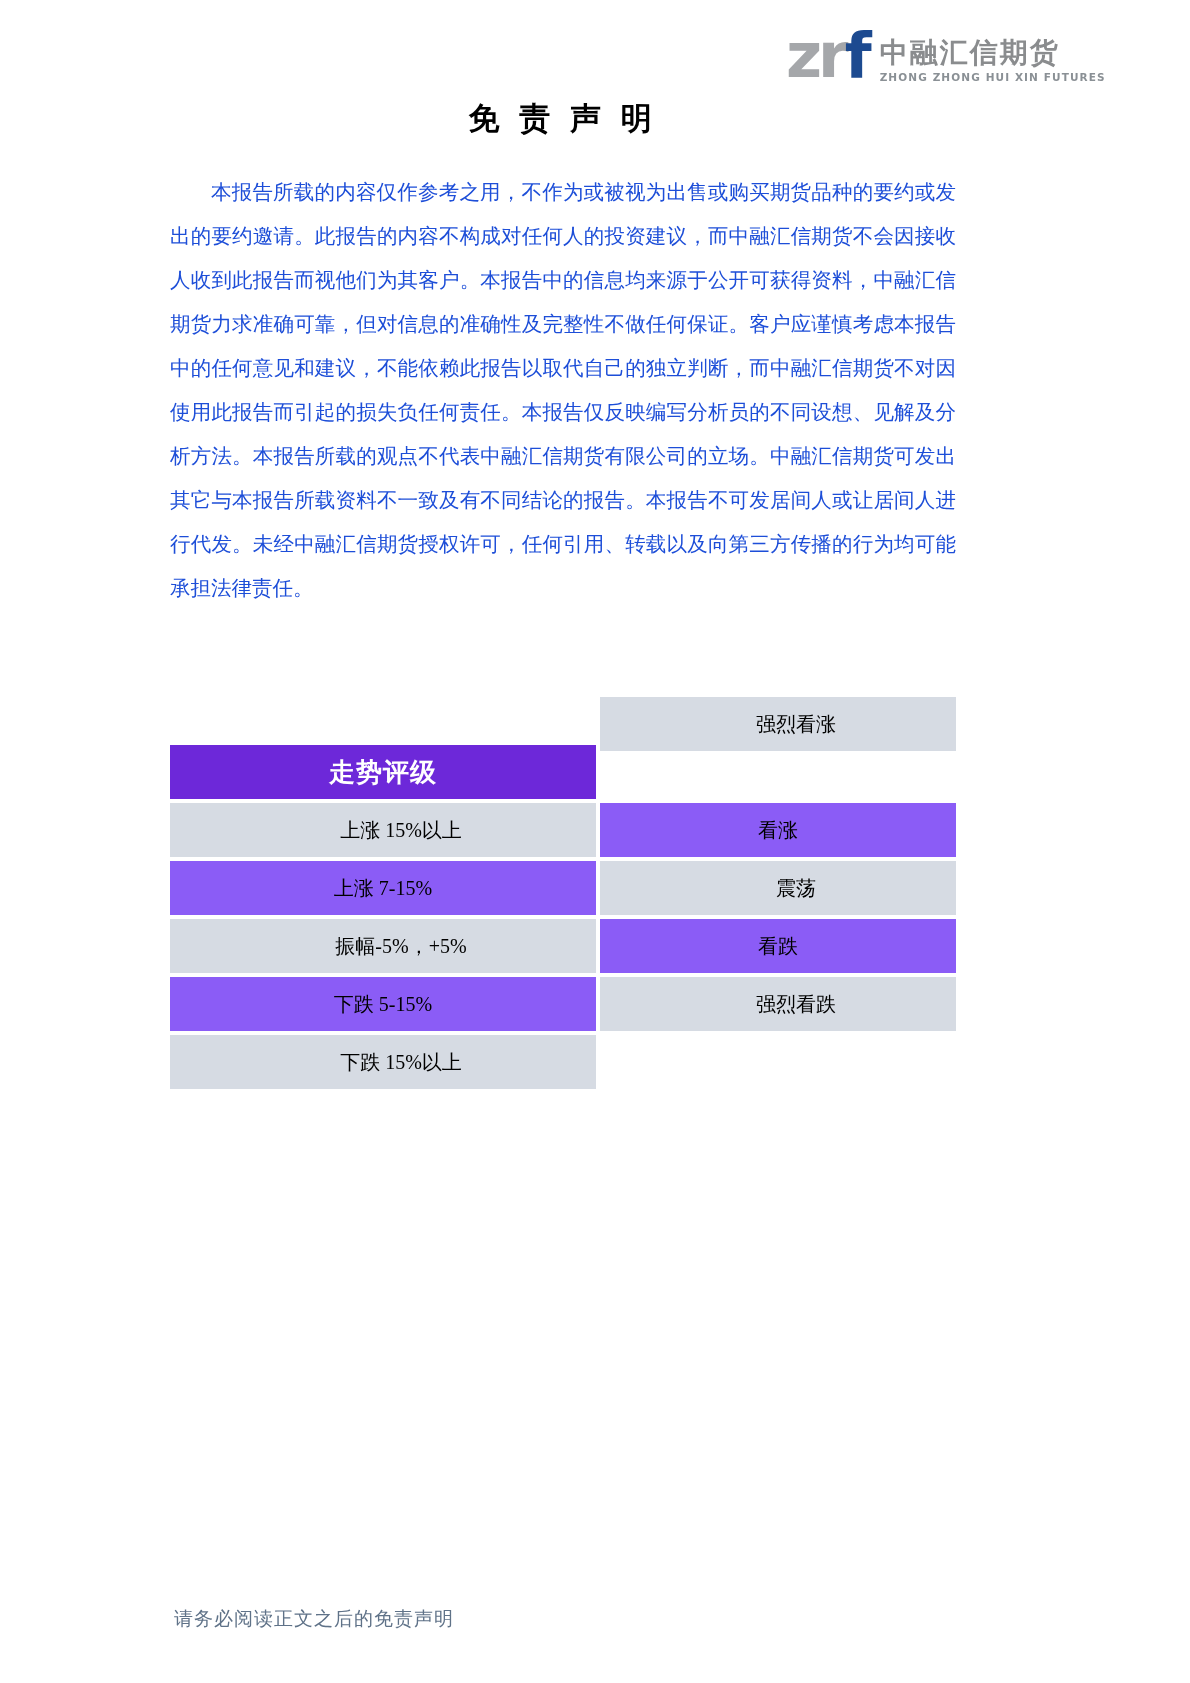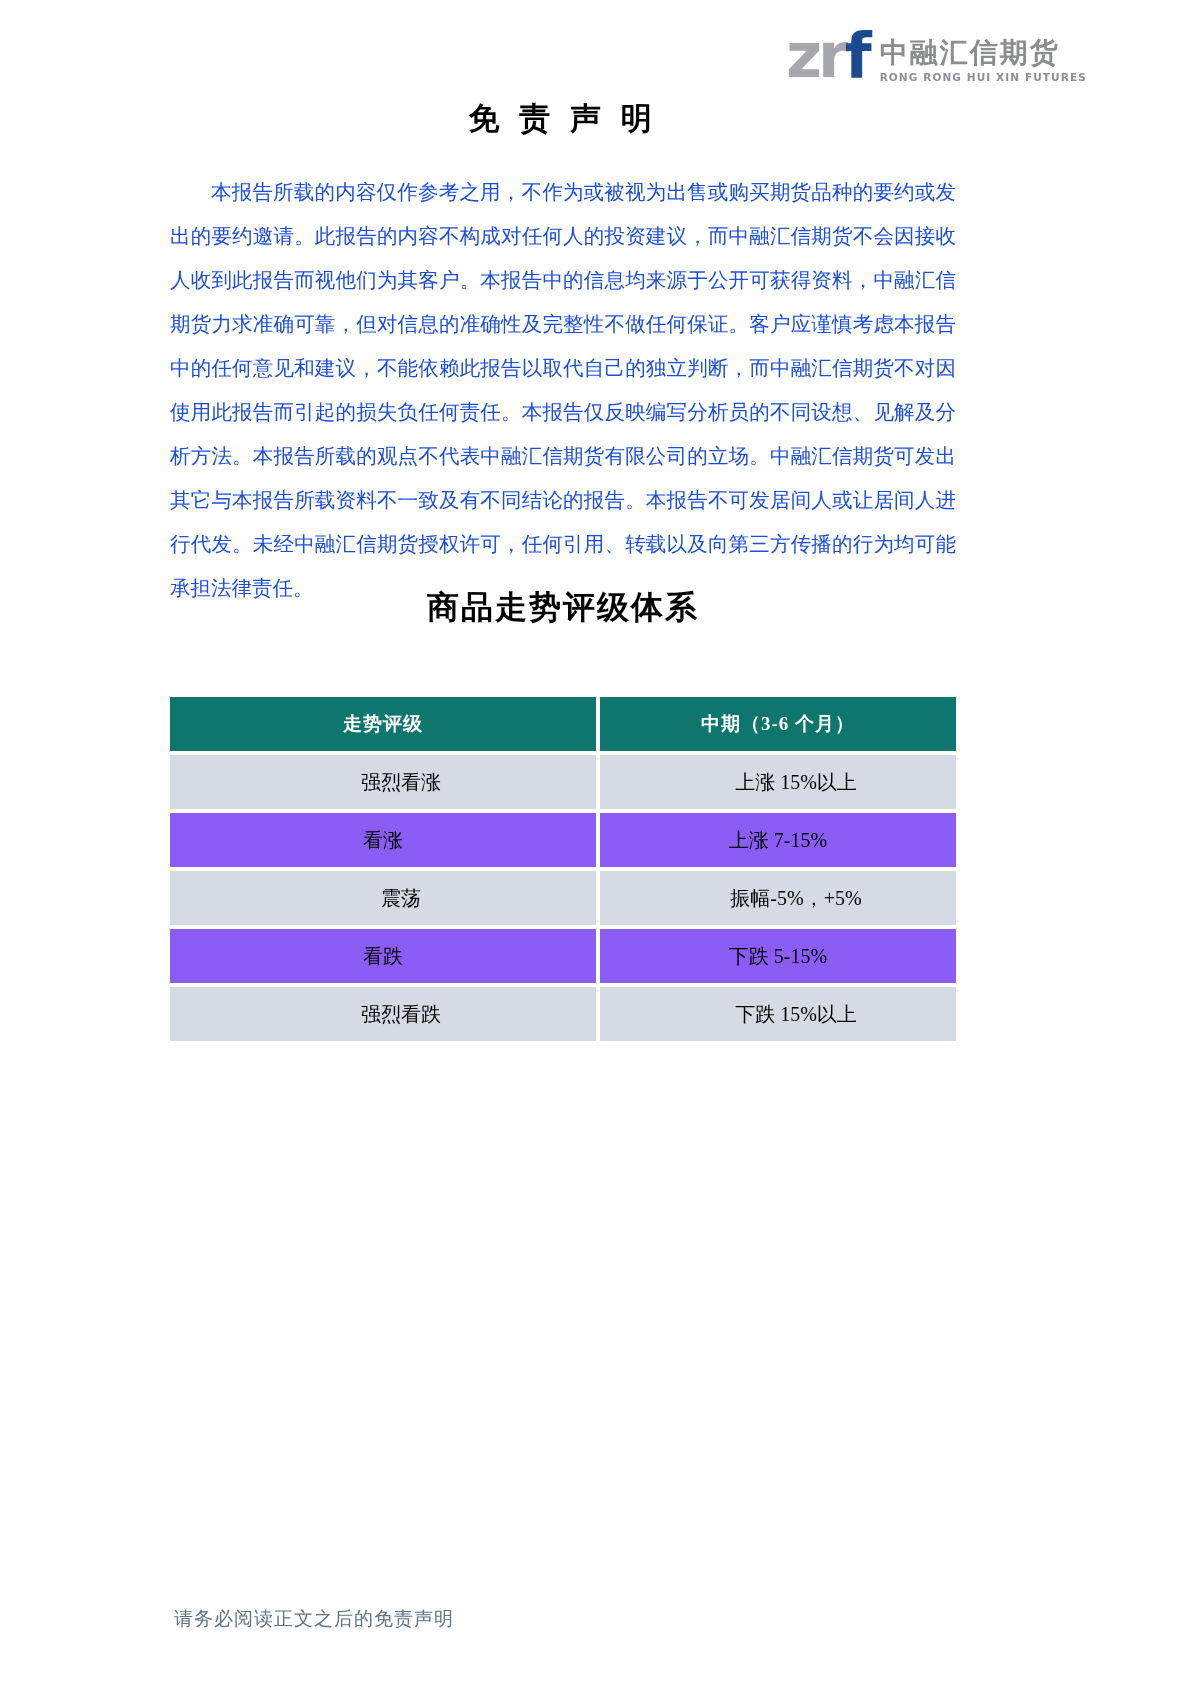--- a/index.html
+++ b/index.html
@@ -53,22 +53,22 @@
   }
   .rating-table {
     position: absolute; top: 697px; left: 170px; width: 786px;
     display: grid; grid-template-columns: 426fr 356fr; gap: 4px;
   }
   .cell {
     height: 54px; display: flex; align-items: center; justify-content: center;
     font-size: 20px;
   }
   .cell.th {
-    background: #0f766e; color: #ffffff; font-weight: bold;
-    font-size: 19px; letter-spacing: 1px;
+    background: #6d28d9; color: #ffffff; font-weight: bold;
+    font-size: 26px; letter-spacing: 1px; margin-top: 48px;
   }
   .cell.row-a { background: #d6dbe3; padding-left: 36px; }
   .cell.row-b { background: #8b5cf6; text-align: center; }
 
   .note {
     position: absolute; top: 1048px; left: 175px; margin: 0;
     font-size: 15.5px; color: #000; letter-spacing: 0.5px;
   }
 
   
@@ -79,33 +79,31 @@
 </style>
 </head>
 <body>
 
 <div class="page">
 
   <header class="logo">
     <div class="logo-mark"><span class="zr">zr</span><span class="f">f</span></div>
     <div class="logo-text">
       <div class="cn">中融汇信期货</div>
-      <div class="en">RONG RONG HUI XIN FUTURES</div>
+      <div class="en">ZHONG ZHONG HUI XIN FUTURES</div>
     </div>
   </header>
 
   <h1 class="doc-title">免 责 声 明</h1>
 
   <p class="body-para">本报告所载的内容仅作参考之用，不作为或被视为出售或购买期货品种的要约或发出的要约邀请。此报告的内容不构成对任何人的投资建议，而中融汇信期货不会因接收人收到此报告而视他们为其客户。本报告中的信息均来源于公开可获得资料，中融汇信期货力求准确可靠，但对信息的准确性及完整性不做任何保证。客户应谨慎考虑本报告中的任何意见和建议，不能依赖此报告以取代自己的独立判断，而中融汇信期货不对因使用此报告而引起的损失负任何责任。本报告仅反映编写分析员的不同设想、见解及分析方法。本报告所载的观点不代表中融汇信期货有限公司的立场。中融汇信期货可发出其它与本报告所载资料不一致及有不同结论的报告。本报告不可发居间人或让居间人进行代发。未经中融汇信期货授权许可，任何引用、转载以及向第三方传播的行为均可能承担法律责任。</p>
 
-  <h2 class="section-title">商品走势评级体系</h2>
 
   <div class="rating-table">
     <div class="cell th">走势评级</div>
-    <div class="cell th">中期（3-6 个月）</div>
 
     <div class="cell row-a">强烈看涨</div>
     <div class="cell row-a">上涨 15%以上</div>
 
     <div class="cell row-b">看涨</div>
     <div class="cell row-b">上涨 7-15%</div>
 
     <div class="cell row-a">震荡</div>
     <div class="cell row-a">振幅-5%，+5%</div>
 

